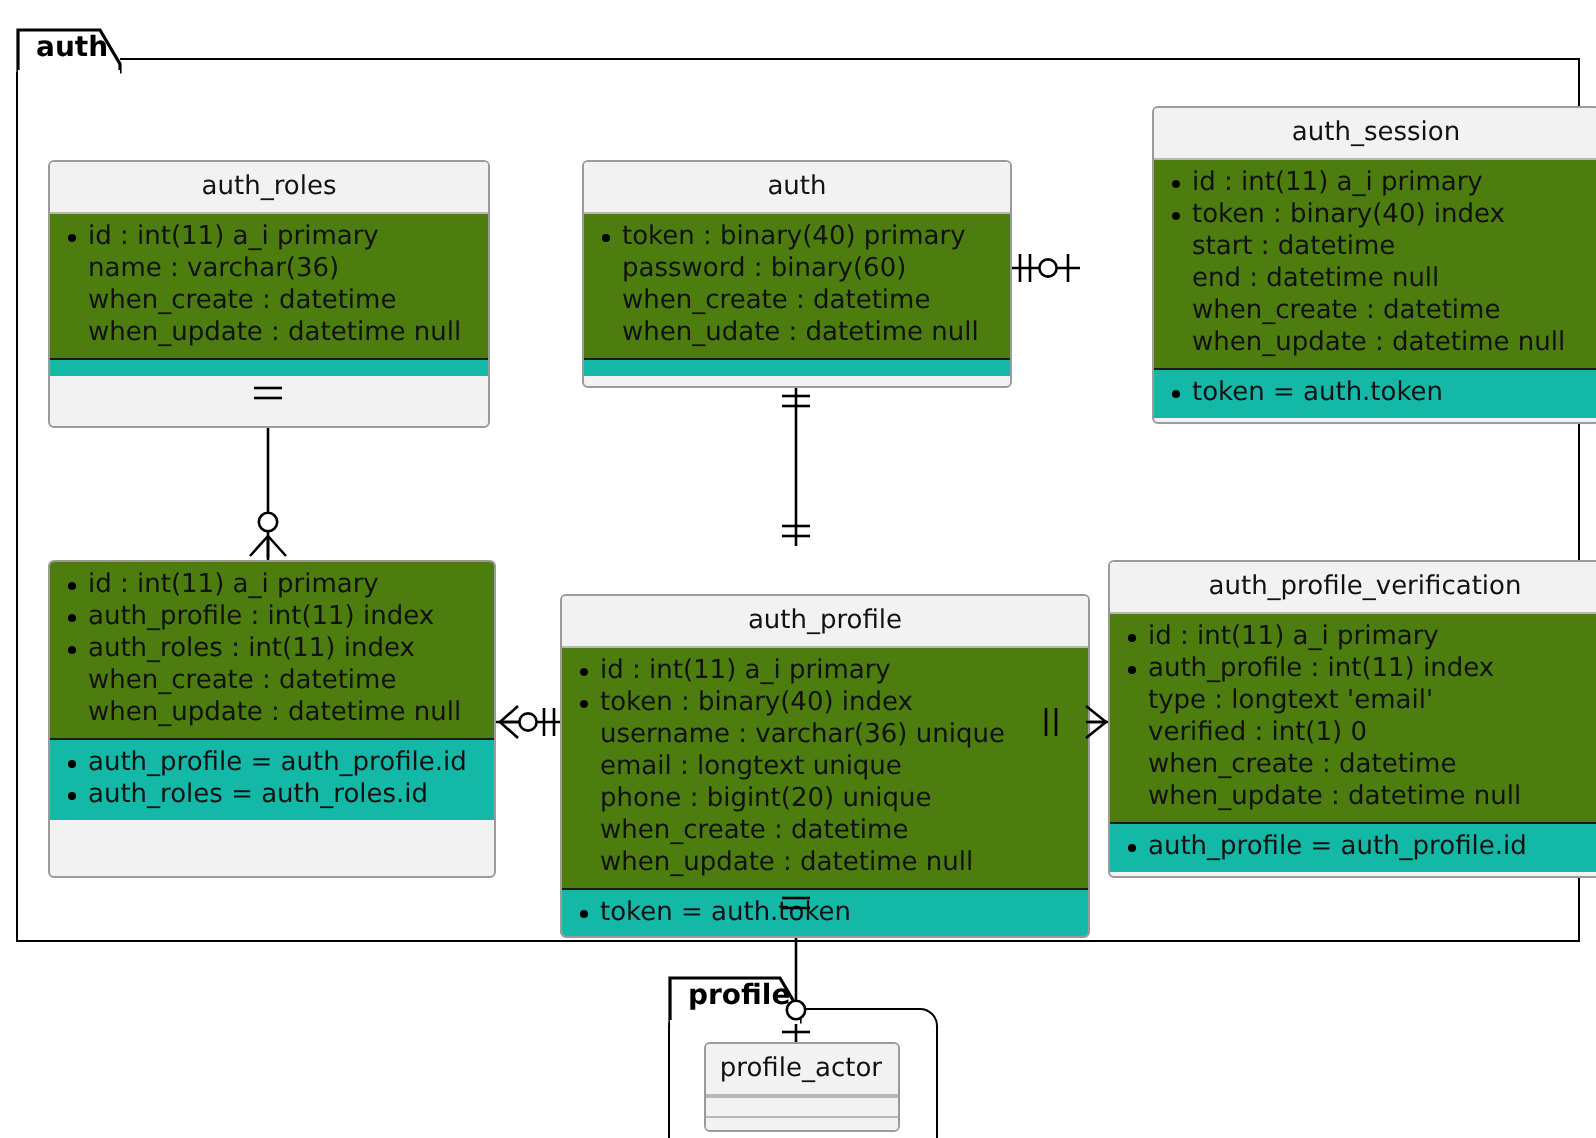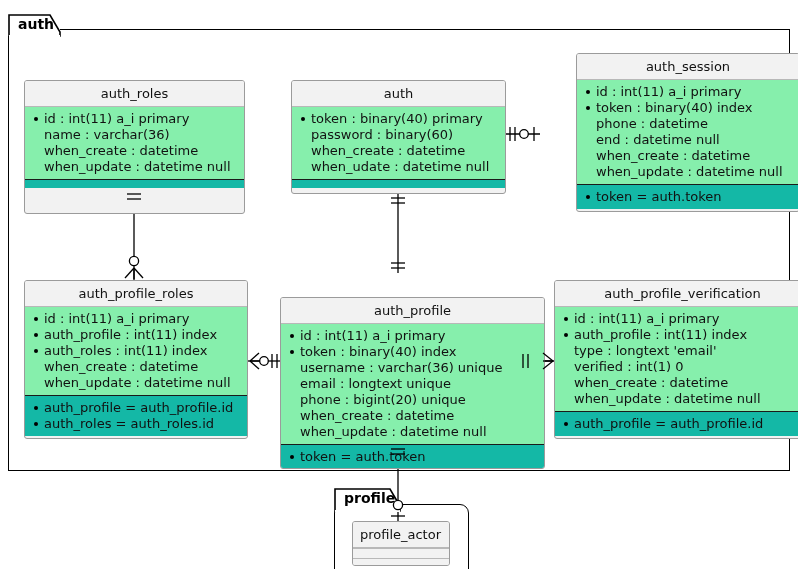--- a/index.html
+++ b/index.html
@@ -56,21 +56,21 @@
     font-size: 13px;
     color: #111;
     padding: 4px 8px 4px 8px;
     line-height: 17px;
     border-bottom: 1px solid #b8b8b8;
     background: #f2f2f2;
     white-space: nowrap;
   }
   .ent-body {
     padding: 4px 7px 4px 7px;
-    background: #86efac;
+    background: #4d7c0f;
   }
   .ent-foot {
     padding: 4px 7px 4px 7px;
     background: #14b8a6;
     border-top: 1.4px solid #1a1a1a;
     min-height: 8px;
     box-sizing: border-box;
   }
   .ent-foot.empty {
     padding: 0;
@@ -174,32 +174,31 @@
       <div class="attr">when_udate : datetime null</div>
     </div>
     <div class="ent-foot empty"></div>
   </div>
 
   <div class="entity" style="left:540px; top:37px; width:224px; height:159px;margin-left:36px;">
     <div class="ent-title">auth_session</div>
     <div class="ent-body">
       <div class="attr key">id : int(11) a_i primary</div>
       <div class="attr key">token : binary(40) index</div>
-      <div class="attr">phone : datetime</div>
+      <div class="attr">start : datetime</div>
       <div class="attr">end : datetime null</div>
       <div class="attr">when_create : datetime</div>
       <div class="attr">when_update : datetime null</div>
     </div>
     <div class="ent-foot">
       <div class="attr key">token = auth.token</div>
     </div>
   </div>
 
   <div class="entity" style="left:24px; top:264px; width:224px; height:159px;">
-    <div class="ent-title">auth_profile_roles</div>
     <div class="ent-body">
       <div class="attr key">id : int(11) a_i primary</div>
       <div class="attr key">auth_profile : int(11) index</div>
       <div class="attr key">auth_roles : int(11) index</div>
       <div class="attr">when_create : datetime</div>
       <div class="attr">when_update : datetime null</div>
     </div>
     <div class="ent-foot">
       <div class="attr key">auth_profile = auth_profile.id</div>
       <div class="attr key">auth_roles = auth_roles.id</div>

